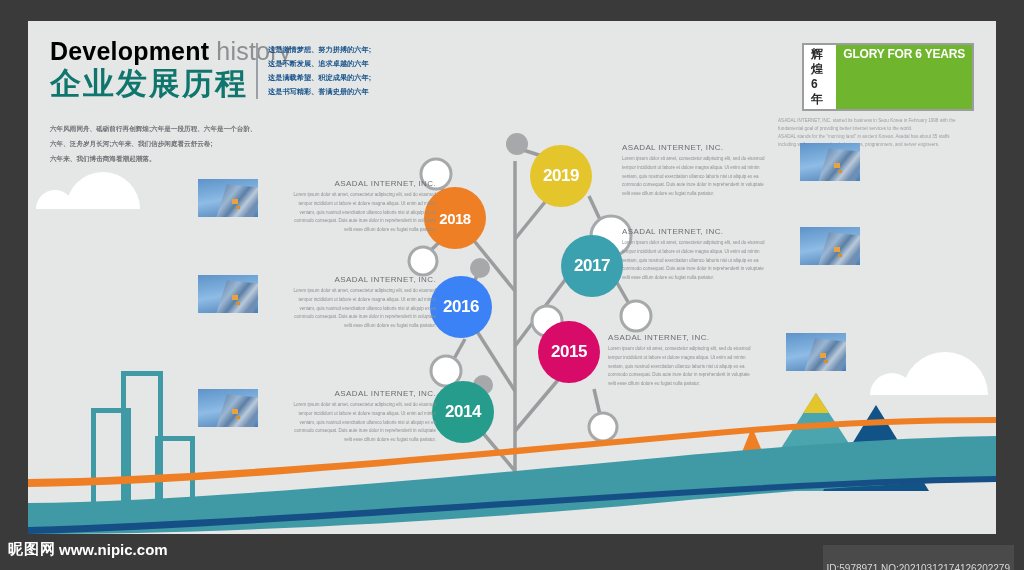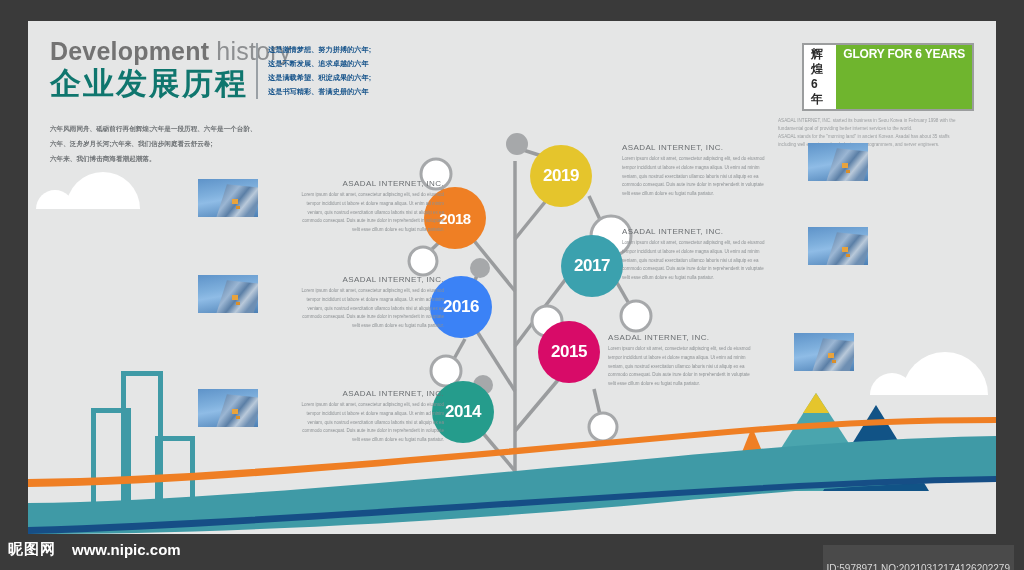--- a/index.html
+++ b/index.html
@@ -14,21 +14,21 @@
   #poster {
     position:absolute; left:28px; top:21px;
     width:968px; height:513px;
     background:#e5e6e6;
     overflow:hidden;
   }
 
   
   .hdr { position:absolute; left:22px; top:18px; }
   .hdr .en { font-size:25px; color:#8d8f91; letter-spacing:.2px; line-height:1; font-weight:400; }
-  .hdr .en b { font-weight:700; color:#737373; }
+  .hdr .en b { font-weight:700; color:#000000; }
   .hdr .cn {
     font-size:31px; font-weight:700; color:#0f766e;
     letter-spacing:2px; line-height:1.1; margin-top:3px;
   }
   .hdr-sub {
     position:absolute; left:228px; top:22px;
     border-left:2px solid #9aa0a5; padding-left:10px;
   }
   .hdr-sub p { font-size:7.2px; color:#17548b; line-height:1.95; font-weight:700; white-space:nowrap; }
   .hdr-para { position:absolute; left:22px; top:101px; width:300px; }
@@ -66,21 +66,21 @@
 
   
   .yc {
     position:absolute; border-radius:50%;
     display:flex; align-items:center; justify-content:center;
     color:#fff; font-weight:700; letter-spacing:-.5px;
     font-family:"Liberation Sans", sans-serif;
   }
 
   
-  .blk { position:absolute; display:flex; gap:8px; align-items:flex-start; }
+  .blk { position:absolute; display:flex; align-items:flex-start; }
   .blk .txt { width:178px; }
   .blk .txt h4 {
     font-size:8px; color:#6a6e71; font-weight:400; letter-spacing:.4px; margin-bottom:3px;
   }
   .blk .txt p { font-size:4.5px; color:#8c9093; line-height:1.95; }
   .blk.right-img { flex-direction:row; }
   .blk.left-img  { flex-direction:row; }
   .blk.left-img .txt { text-align:right; }
   .blk.left-img .txt h4 { text-align:right; }
   .photo {
@@ -101,21 +101,21 @@
   
   #buildings { position:absolute; left:55px; top:350px; }
   .bld { position:absolute; border:5px solid #3f9aa6; background:transparent; }
 
   
   #scenery { position:absolute; left:0; top:330px; width:968px; height:183px; }
 
   
   #footer { position:absolute; left:0; bottom:0; width:1024px; height:36px; background:#3a3a3a; }
   #wm-logo {
-    position:absolute; left:8px; top:8px; display:flex; align-items:center; gap:16px;
+    position:absolute; left:8px; top:8px; display:flex; align-items:center; gap:3px;
   }
   #wm-logo .mark {
     color:#fff; font-size:15px; font-weight:700; letter-spacing:1px;
     font-family:"DejaVu Sans", sans-serif; line-height:1;
   }
   #wm-logo .url { color:#fff; font-size:15px; font-weight:700; line-height:1; }
   #wm-id {
     position:absolute; right:10px; top:11px;
     color:#d8d8d8; font-size:10px; background:#4a4a4a; padding:18px 4px;
   }

